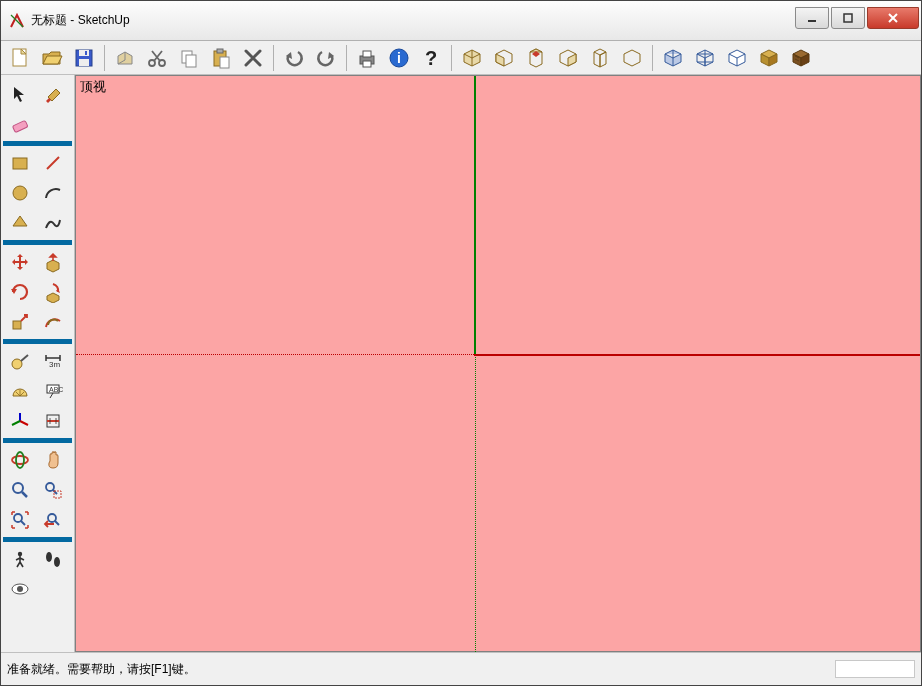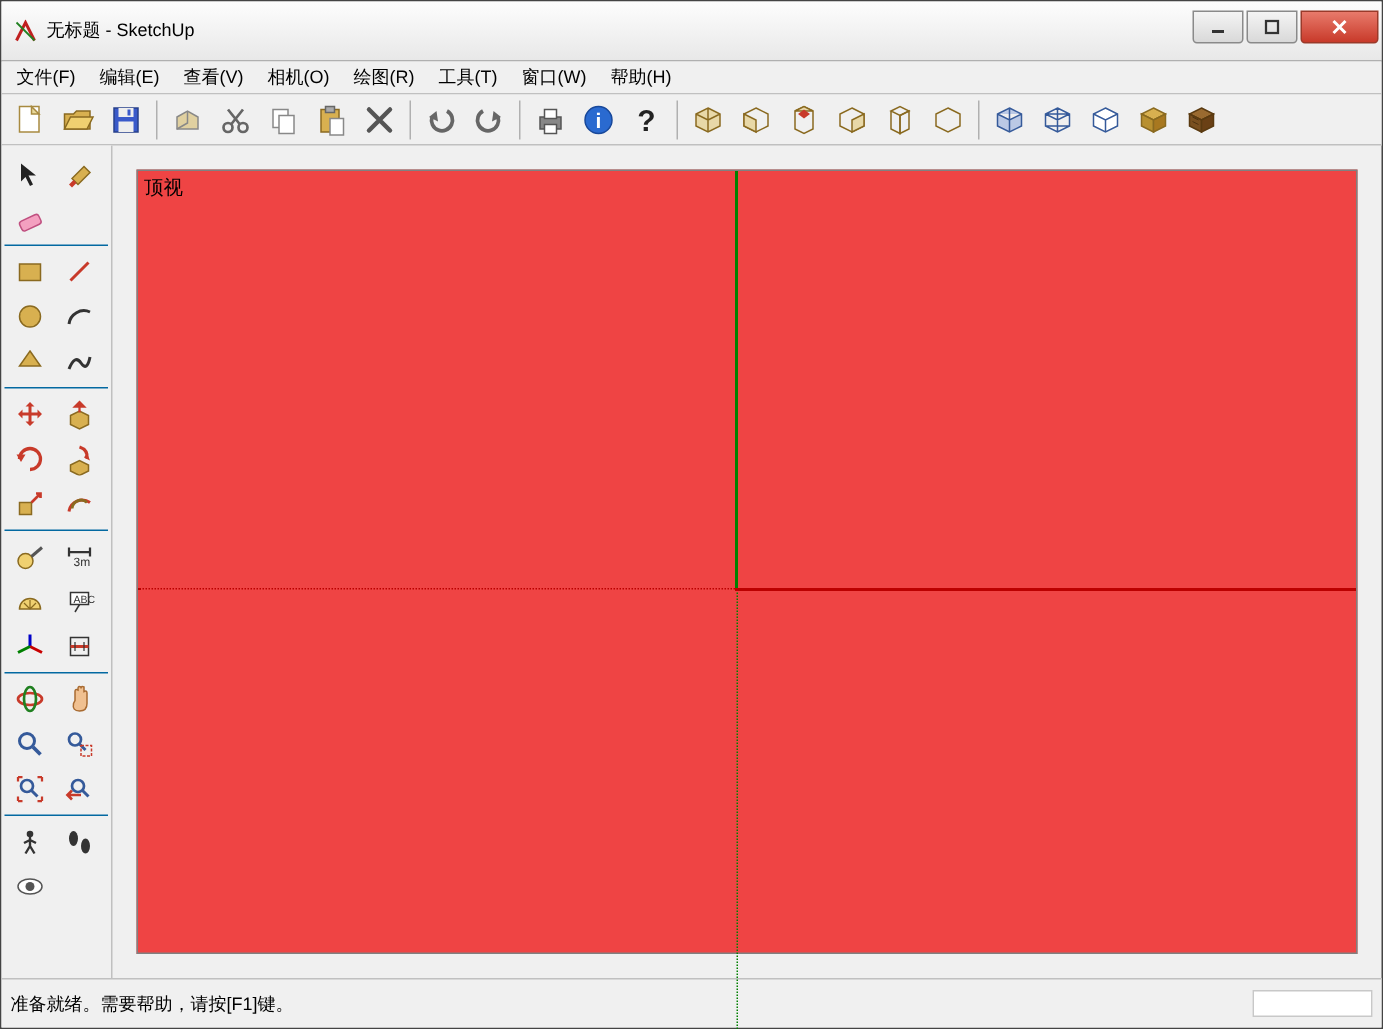--- a/index.html
+++ b/index.html
@@ -12,24 +12,24 @@
 .win-btn { width: 34px; height: 22px; border: 1px solid #8a8a8a; border-radius: 0 0 3px 3px; display: flex; align-items: center; justify-content: center; background: linear-gradient(#f4f4f4,#d9d9d9);}
 .win-btn.close { background: linear-gradient(#e87a6b,#c83a2a); border-color:#9a3a2a; width:52px;}
 .menubar { height: 22px; background: #f0f0f0; display: flex; align-items: center; padding: 0 2px; border-bottom: 1px solid #c0c0c0;}
 .menubar .item { padding: 2px 8px; cursor: default; }
 .toolbar-top { height: 34px; background: #f0f0f0; display: flex; align-items: center; border-bottom: 1px solid #c0c0c0; padding: 0 4px; gap: 2px; }
 .tsep { width:1px; height:26px; background:#b0b0b0; margin:0 3px;}
 .tbtn { width: 30px; height: 30px; display: flex; align-items: center; justify-content: center; border: 1px solid transparent; border-radius: 2px;}
 .content { flex: 1; display: flex; min-height: 0; }
 .side-tools { width: 74px; background: #f0f0f0; border-right: 1px solid #c0c0c0; display: flex; flex-direction: column; padding: 2px; gap: 0px;}
 .side-group { border: none; padding: 2px 0; }
-.side-group + .side-group { border-top: 1px solid #0369a1; }
+.side-group + .side-group { border-top: 5px solid #0369a1; }
 .side-row { display: flex; }
 .sbtn { width: 33px; height: 30px; display: flex; align-items: center; justify-content: center; border: 1px solid transparent;}
-.viewport { flex: 1; position: relative; background: #ef4444; border: 1px solid #808080; margin: 16px;}
+.viewport { flex: 1; position: relative; background: #fca5a5; border: 1px solid #808080; margin: 0;}
 .view-label { position: absolute; top: 2px; left: 4px; font-size: 13px; color:#000;}
 .axis-green { position: absolute; left: 398px; top: 0; width: 0; height: 278px; border-left: 2px solid #008000;}
 .axis-green-d { position:absolute; left:399px; top:278px; width:0; height:298px; border-left:1px dotted #008000;}
 .axis-red { position: absolute; top: 278px; left: 398px; right: 0; height: 0; border-top: 2px solid #bb0000;}
 .axis-red-d { position:absolute; top:278px; left:0; width:398px; height:0; border-top:1px dotted #bb0000;}
 .statusbar { height: 22px; background: #f0f0f0; border-top: 1px solid #c0c0c0; display: flex; align-items: center; padding: 16px 6px;}
 .statusbar .pane { border:1px solid #c8c8c8; height:18px; width:80px; margin-left:4px; background:#fff;}
 .statusbar .filler{flex:1;}
 svg { display:block;}
 </style>
@@ -58,30 +58,20 @@
           </svg>
         </div>
       <div class="win-btn close">
           <svg width="14" height="12">
             <path d="M3 2 L11 10 M11 2 L3 10" stroke="#fff" stroke-width="2"></path>
           </svg>
         </div>
     </div>
   </div>
 
-  <div class="menubar">
-    <span class="item">文件(F)</span>
-    <span class="item">编辑(E)</span>
-    <span class="item">查看(V)</span>
-    <span class="item">相机(O)</span>
-    <span class="item">绘图(R)</span>
-    <span class="item">工具(T)</span>
-    <span class="item">窗口(W)</span>
-    <span class="item">帮助(H)</span>
-  </div>
 
   <div class="toolbar-top">
     <div class="tbtn">
         <svg width="24" height="24">
           <rect x="5" y="3" width="13" height="17" fill="#fff" stroke="#a88a40"></rect>
           <path d="M13 3 L18 8 L13 8 Z" fill="#e8d89a" stroke="#a88a40"></path>
         </svg>
       </div>
     <div class="tbtn">
         <svg width="24" height="24">

